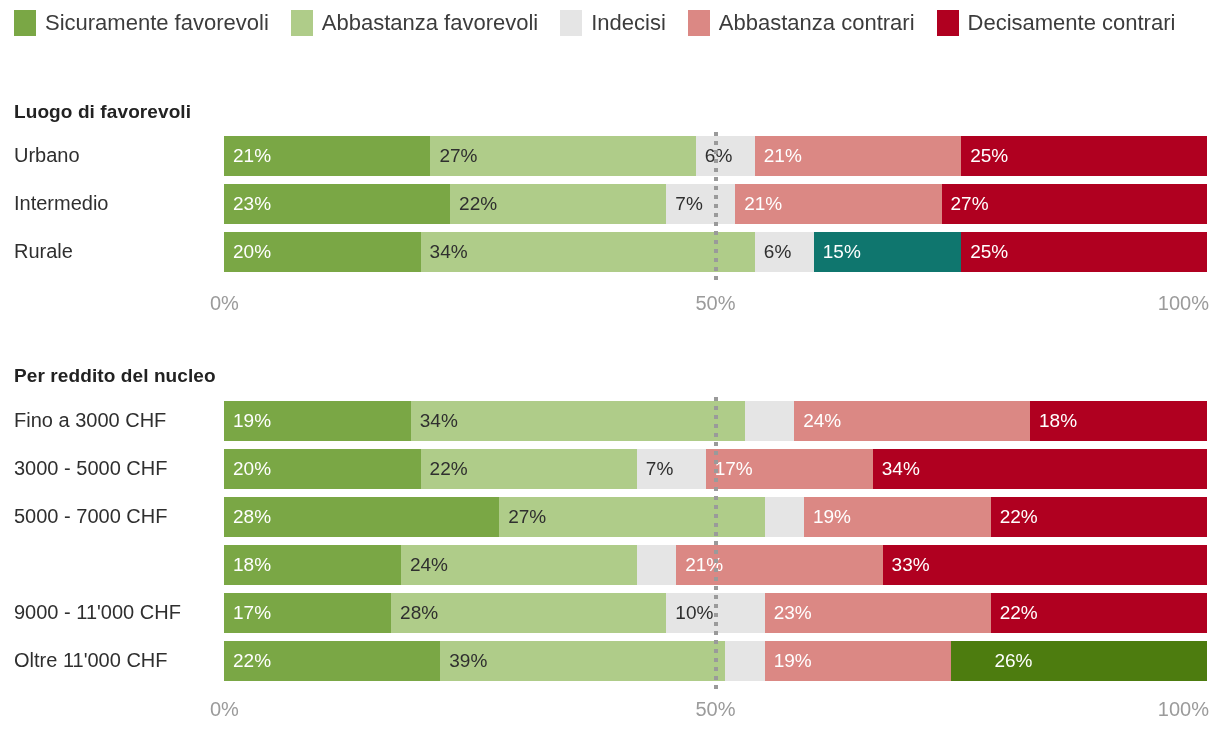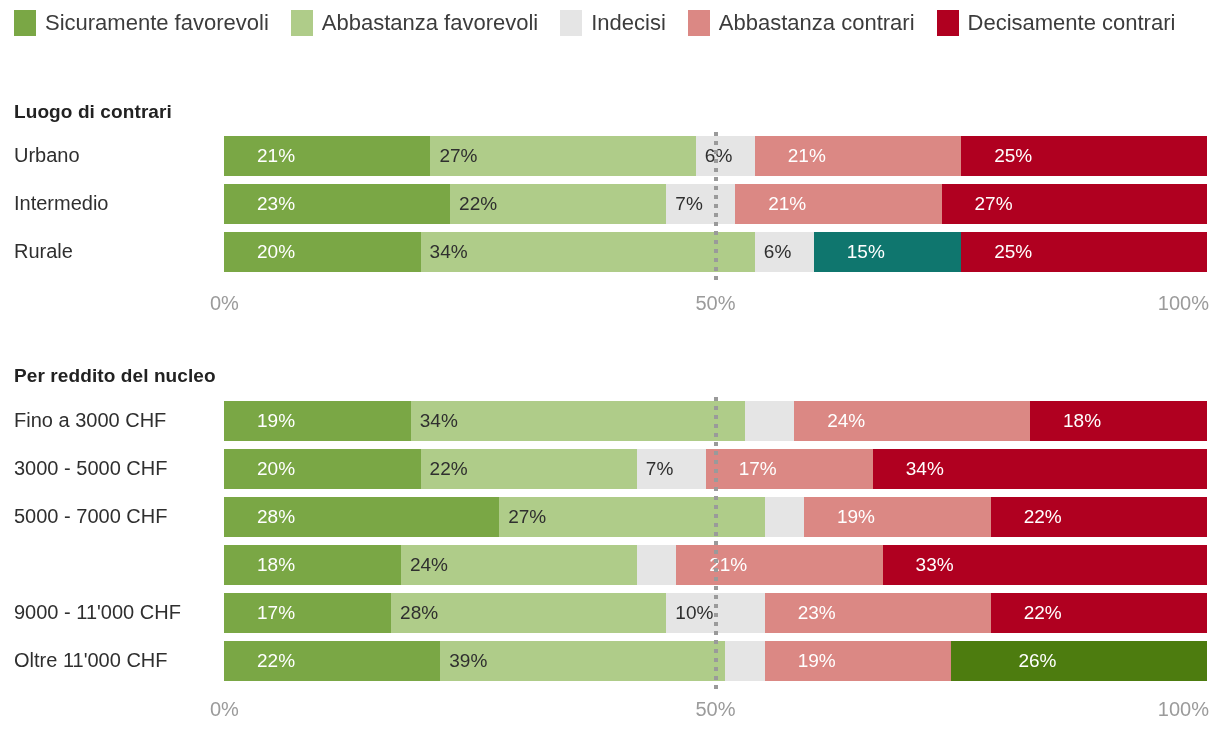--- a/index.html
+++ b/index.html
@@ -53,21 +53,21 @@
     display: flex;
   }
   .seg {
     height: 40px; display: flex; align-items: center;
     overflow: hidden; position: relative;
   }
   .seg-label {
     font-size: 19px; padding-left: 9px; white-space: nowrap;
   }
   .seg.light .seg-label { color: #2f2f2f; }
-  .seg.dark  .seg-label { color: #ffffff; margin-left: 24px; }
+  .seg.dark  .seg-label { color: #ffffff; }
 
   
   .fifty-line {
     position: absolute; left: 714px; width: 4px;
     background-image: linear-gradient(#9a9a9a 50%, rgba(255,255,255,0) 0%);
     background-size: 4px 9px;
     background-repeat: repeat-y;
     pointer-events: none;
   }
   #fifty-residence { top: 132px; height: 152px; }
@@ -106,21 +106,21 @@
       <div class="legend-item">
         <span class="legend-swatch" style="background: rgb(219, 136, 132);"></span>
         <span class="legend-label">Abbastanza contrari</span>
       </div>
       <div class="legend-item">
         <span class="legend-swatch" style="background: rgb(176, 0, 32);"></span>
         <span class="legend-label">Decisamente contrari</span>
       </div>
     </div>
 
-  <div class="section-title" id="title-residence">Luogo di contrari</div>
+  <div class="section-title" id="title-residence">Luogo di favorevoli</div>
 
   <div class="chart" id="chart-residence">
       <div class="row">
         <div class="row-label">Urbano</div>
         <div class="bar">
           <div class="seg dark" style="background: rgb(122, 167, 69); width: 21%;">
             <span class="seg-label">21%</span>
           </div>
           <div class="seg light" style="background: rgb(175, 204, 137); width: 27%;">
             <span class="seg-label">27%</span>

